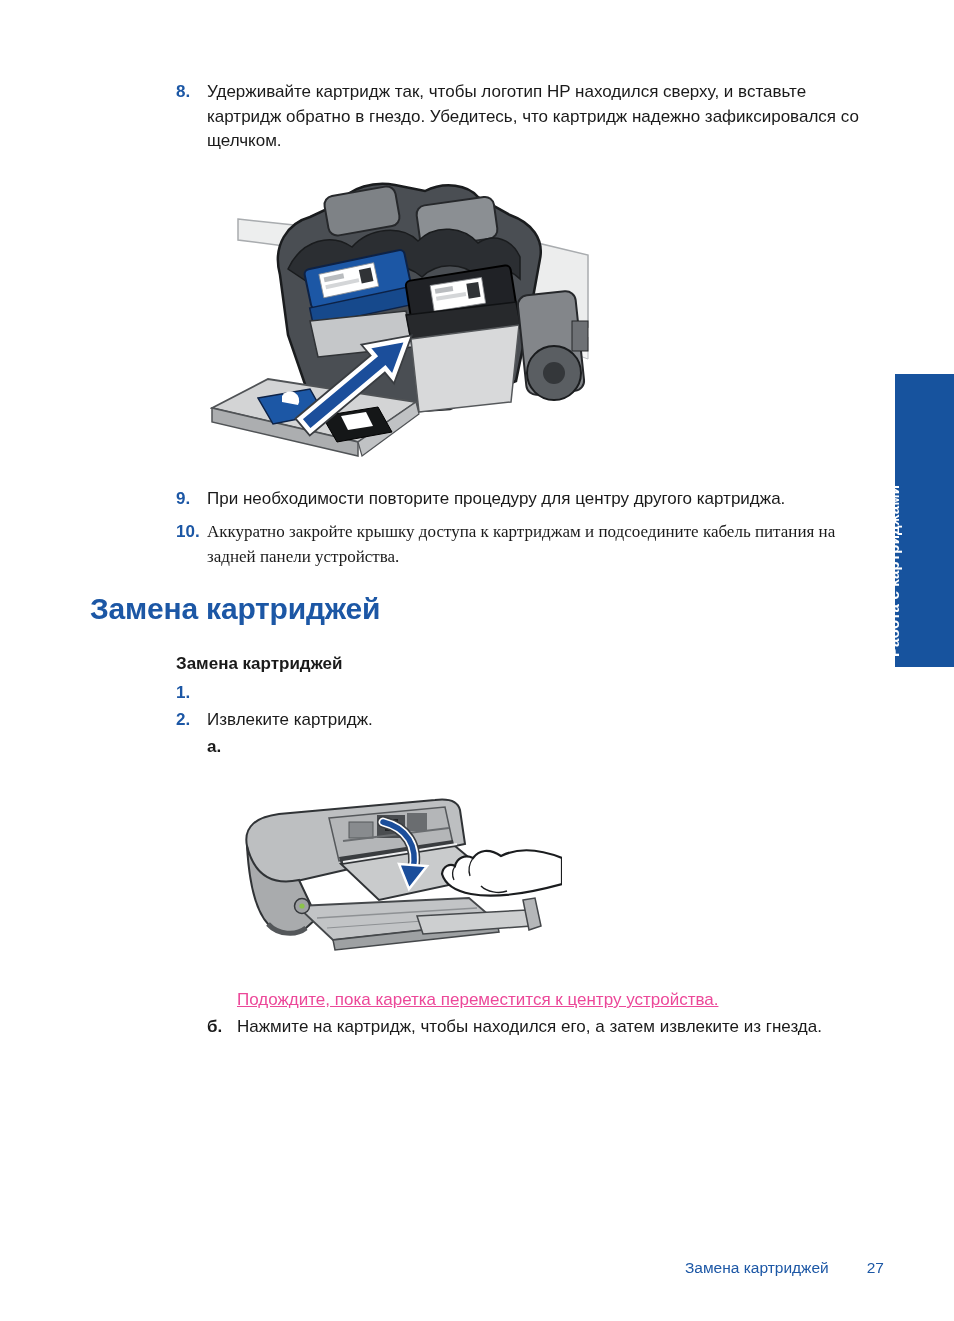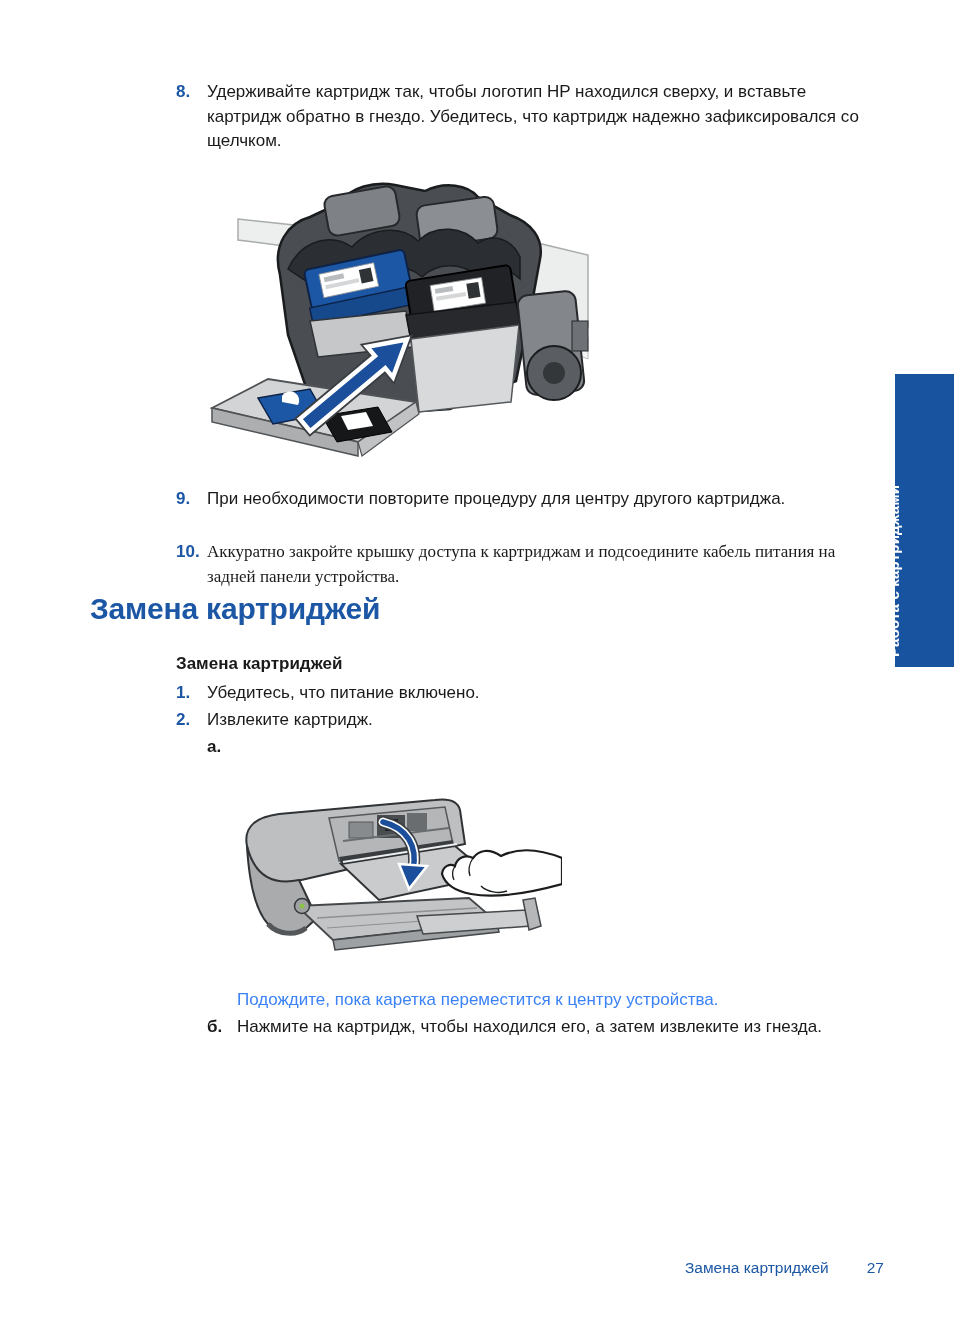--- a/index.html
+++ b/index.html
@@ -10,21 +10,21 @@
   .step{position:absolute;display:flex;font-size:17px;line-height:24.5px;}
   .step .num{flex:none;width:31px;font-weight:bold;color:#1c57a5;}
   .step .txt{display:block;}
   .substep{position:absolute;display:flex;font-size:17px;line-height:24.5px;}
   .substep .letter{flex:none;width:30px;font-weight:bold;color:#1a1a1a;}
   .h1{
     position:absolute;left:90px;top:592px;font-size:30px;font-weight:bold;color:#1c57a5;
     letter-spacing:-0.2px;
   }
   .subhead{position:absolute;left:176px;top:654px;font-size:17px;font-weight:bold;color:#1a1a1a;}
-  .plaintext{position:absolute;font-size:17px;line-height:24.5px;color:#3b82f6;}
+  .plaintext{position:absolute;font-size:17px;line-height:24.5px;color:#ec4899;text-decoration:underline;}
   .illus{position:absolute;}
   .sidetab{
     position:absolute;left:895px;top:374px;width:59px;height:293px;background:#17539e;
   }
   .sidetab .tabtext{
     position:absolute;left:7px;bottom:10px;transform:rotate(-90deg);transform-origin:0 100%;
     white-space:nowrap;color:#ffffff;font-size:15px;font-weight:bold;letter-spacing:0.2px;
   }
   .footer{
     position:absolute;top:1259px;right:70px;display:flex;gap:38px;align-items:baseline;
@@ -103,31 +103,30 @@
     <g transform="rotate(-40 95 250)">
       <polygon points="95,242 193,242 193,230 228,250 193,270 193,258 95,258" fill="none" stroke="#3A3D41" stroke-width="8"></polygon>
       <polygon points="95,242 193,242 193,230 228,250 193,270 193,258 95,258" fill="#1B4E9B" stroke="#FFFFFF" stroke-width="4.5"></polygon>
     </g>
   </svg>
 
   <div class="step" style="left:176px;top:487px;">
     <span class="num">9.</span>
     <span class="txt w690">При необходимости повторите процедуру для центру другого картриджа.</span>
   </div>
-  <div class="step" style="left:176px;top:520px;margin-top:20px;">
+  <div class="step" style="left:176px;top:520px;">
     <span class="num">10.</span>
     <span class="txt w645">Аккуратно закройте крышку доступа к картриджам и подсоедините кабель питания на задней панели устройства.</span>
   </div>
 
   <div class="h1">Замена картриджей</div>
   <div class="subhead">Замена картриджей</div>
 
   <div class="step" style="left:176px;top:681px;">
     <span class="num">1.</span>
-    <span class="txt">Убедитесь, что питание включено.</span>
   </div>
   <div class="step" style="left:176px;top:708px;">
     <span class="num">2.</span>
     <span class="txt">Извлеките картридж.</span>
   </div>
   <div class="substep" style="left:207px;top:735px;">
     <span class="letter">а.</span>
   </div>
 
   <svg class="illus" style="left:237px;top:786px;" width="325" height="175" viewBox="0 0 325 175" role="img" aria-label="Принтер с открытой крышкой доступа к картриджам">

